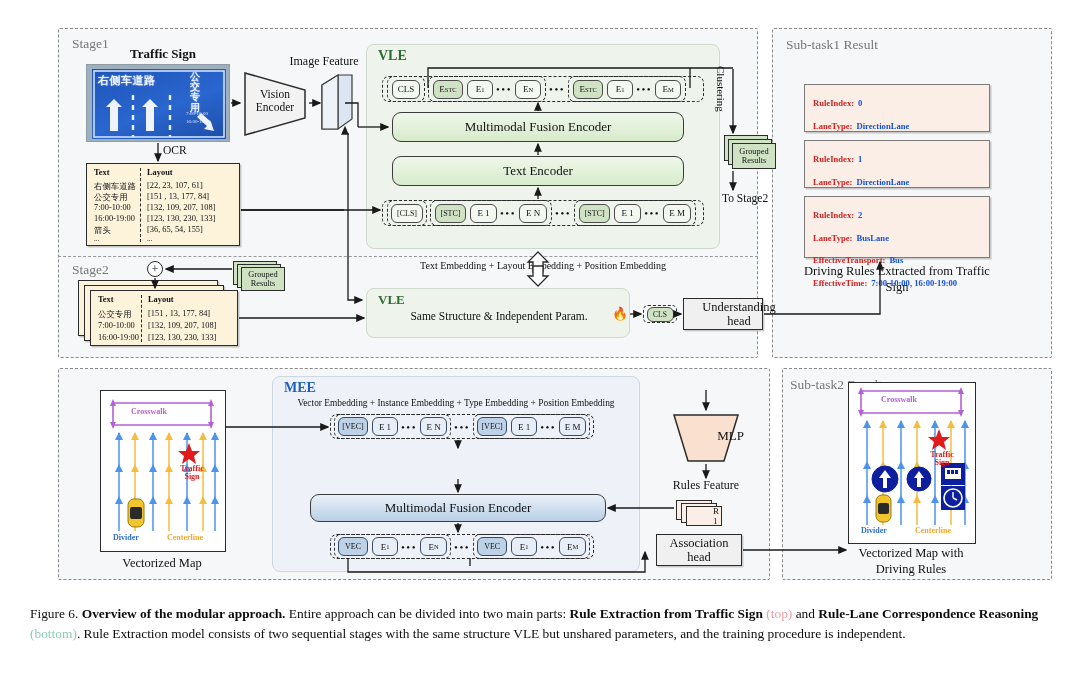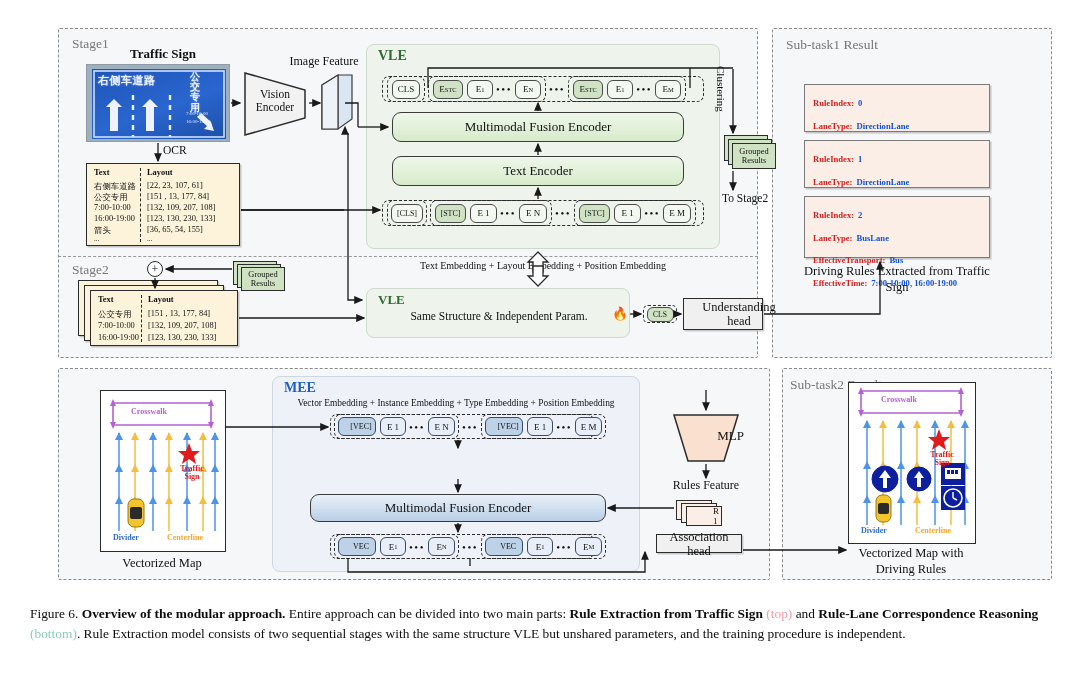--- a/index.html
+++ b/index.html
@@ -23,21 +23,21 @@
        background:linear-gradient(180deg,#e9f0f8 0%,#b9cfe6 100%);
        display:flex;align-items:center;justify-content:center;font-size:13px;}
 
   .tokrow{border:1.6px dashed #2b2b2b;border-radius:7px;display:flex;align-items:center;}
   .tokgrp{border:1.6px dashed #2b2b2b;border-radius:7px;display:flex;align-items:center;height:100%;}
   .tok{border:1.2px solid #4a4a4a;border-radius:6px;background:#f3f8f0;
        display:flex;align-items:center;justify-content:center;font-size:9px;
        height:17px;font-family:"Liberation Serif",serif;white-space:nowrap;}
   .tok.fill{background:#cfe3c4;}
   .tok.blue{background:#e8eef7;border-color:#3a4a63;}
-  .tok.bluefill{background:#bdd1e7;border-color:#2f4straight;padding-left:8px;}
+  .tok.bluefill{background:#bdd1e7;border-color:#2f4straight;}
   .tok.bluefill{background:#bdd1e7;border-color:#2f4a6b;}
   .dots{font-size:11px;letter-spacing:1.5px;padding:0 3px;display:flex;align-items:center;}
   .sub{font-size:6.5px;vertical-align:sub;}
 
   
   .box{border:1.4px solid #2b2b2b;background:#f0f0f0;display:flex;align-items:center;
        justify-content:center;text-align:center;font-size:12.5px;line-height:1.12;
        box-shadow:1.5px 1.5px 0 rgba(0,0,0,.18);}
   .tbl{border:1.3px solid #2b2b2b;background:#fdf3db;box-shadow:1.5px 1.5px 0 rgba(0,0,0,.2);}
   .tbl-hd{font-weight:bold;font-size:8.4px;}
@@ -383,21 +383,21 @@
   <div class="abs" style="left:660px;top:478px;width:92px;text-align:center;font-size:12px;">Rules Feature</div>
 
   <div class="abs stack" style="left:676px;top:500px;width:56px;height:28px;">
     <div class="rfeat abs" style="left:0;top:0;width:36px;height:20px;"></div>
     <div class="rfeat abs" style="left:5px;top:3px;width:36px;height:20px;"></div>
     <div class="rfeat abs" style="left:10px;top:6px;width:36px;height:20px;">
       <span>R 1</span>
     </div>
   </div>
 
-  <div class="abs box" style="left:656px;top:534px;width:86px;height:19px;">
+  <div class="abs box" style="left:656px;top:534px;width:86px;height:32px;">
     <span>Association head</span>
   </div>
 
   <div class="mapbox" style="left:848px;top:382px;width:126px;height:160px;">
     <svg style="position:absolute;left:0;top:0;width:126px;height:160px;">
       <g stroke="#b560d4" stroke-width="1.6" fill="none">
           <path d="M12 8 H112 V30 H12 Z"></path>
         </g>
       <polygon points="12,4 9,11 15,11" fill="#b560d4"></polygon>
       <polygon points="112,4 109,11 115,11" fill="#b560d4"></polygon>

